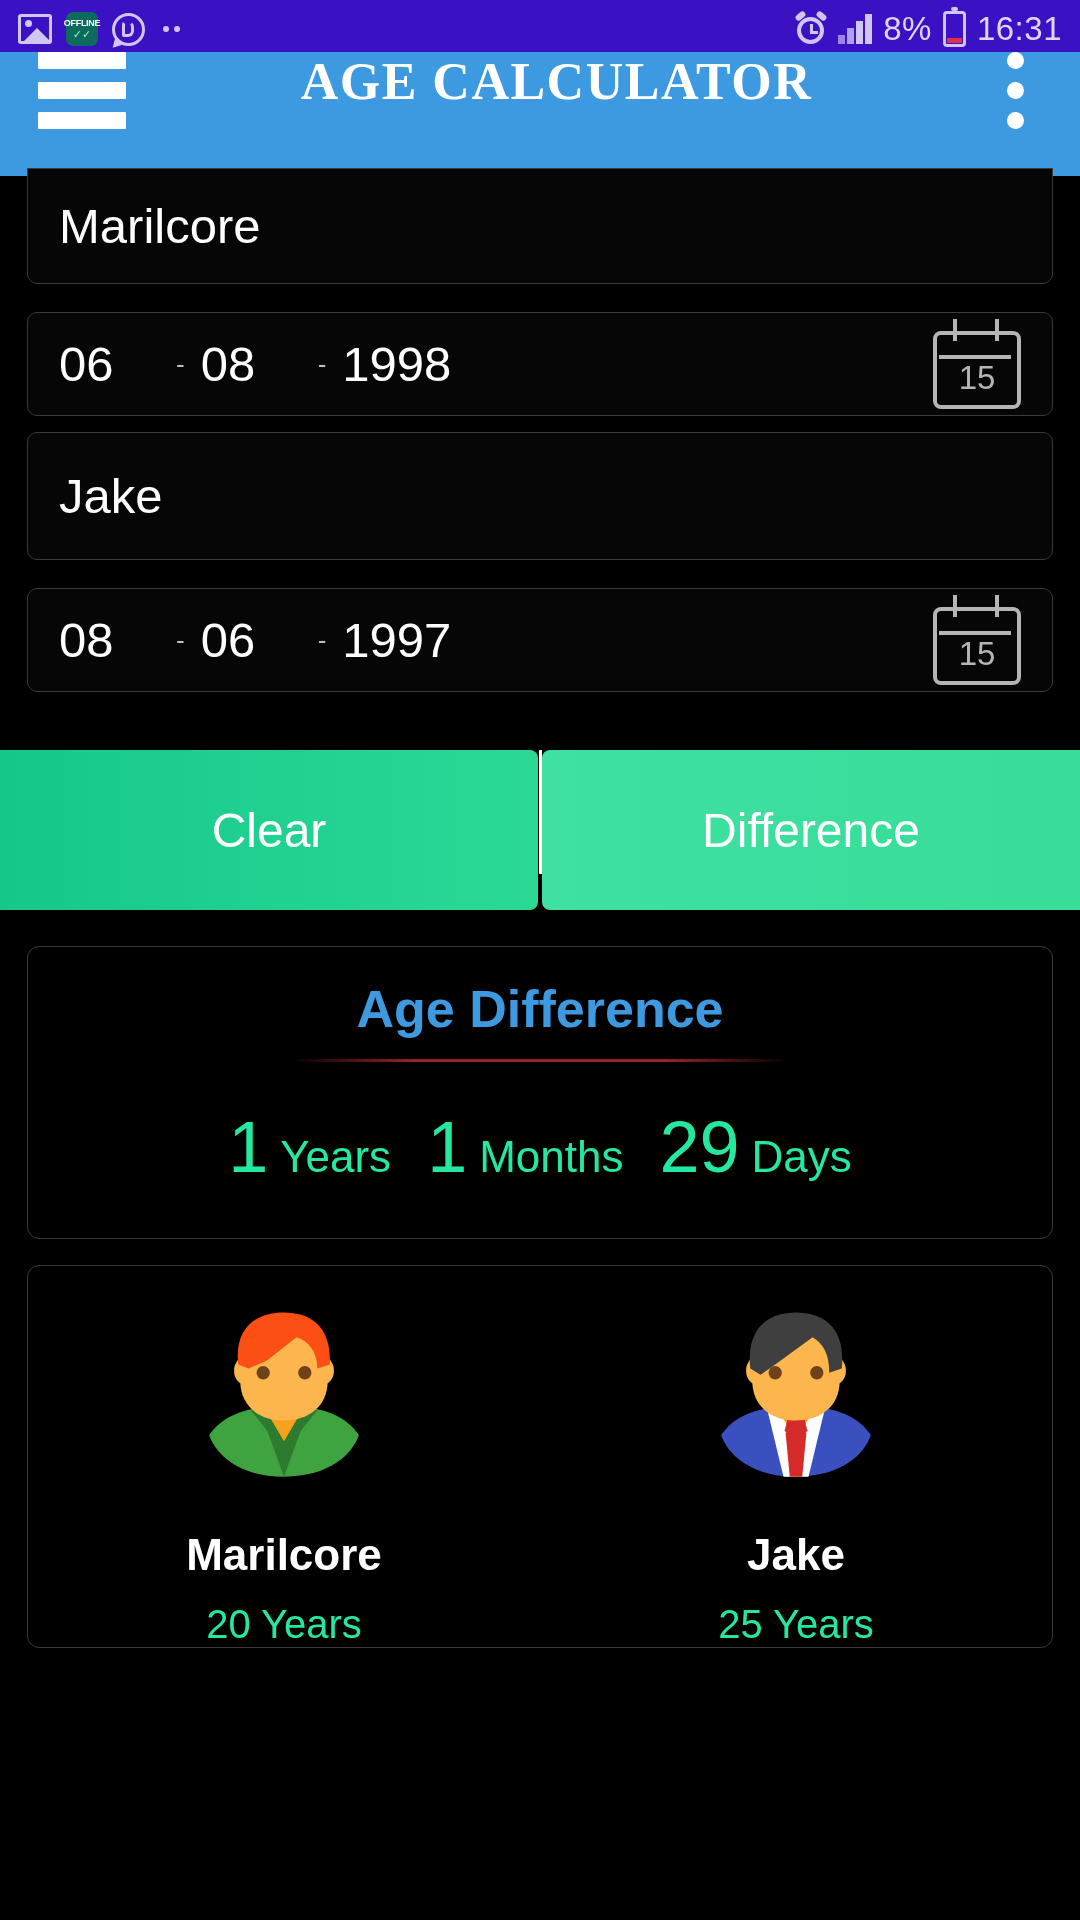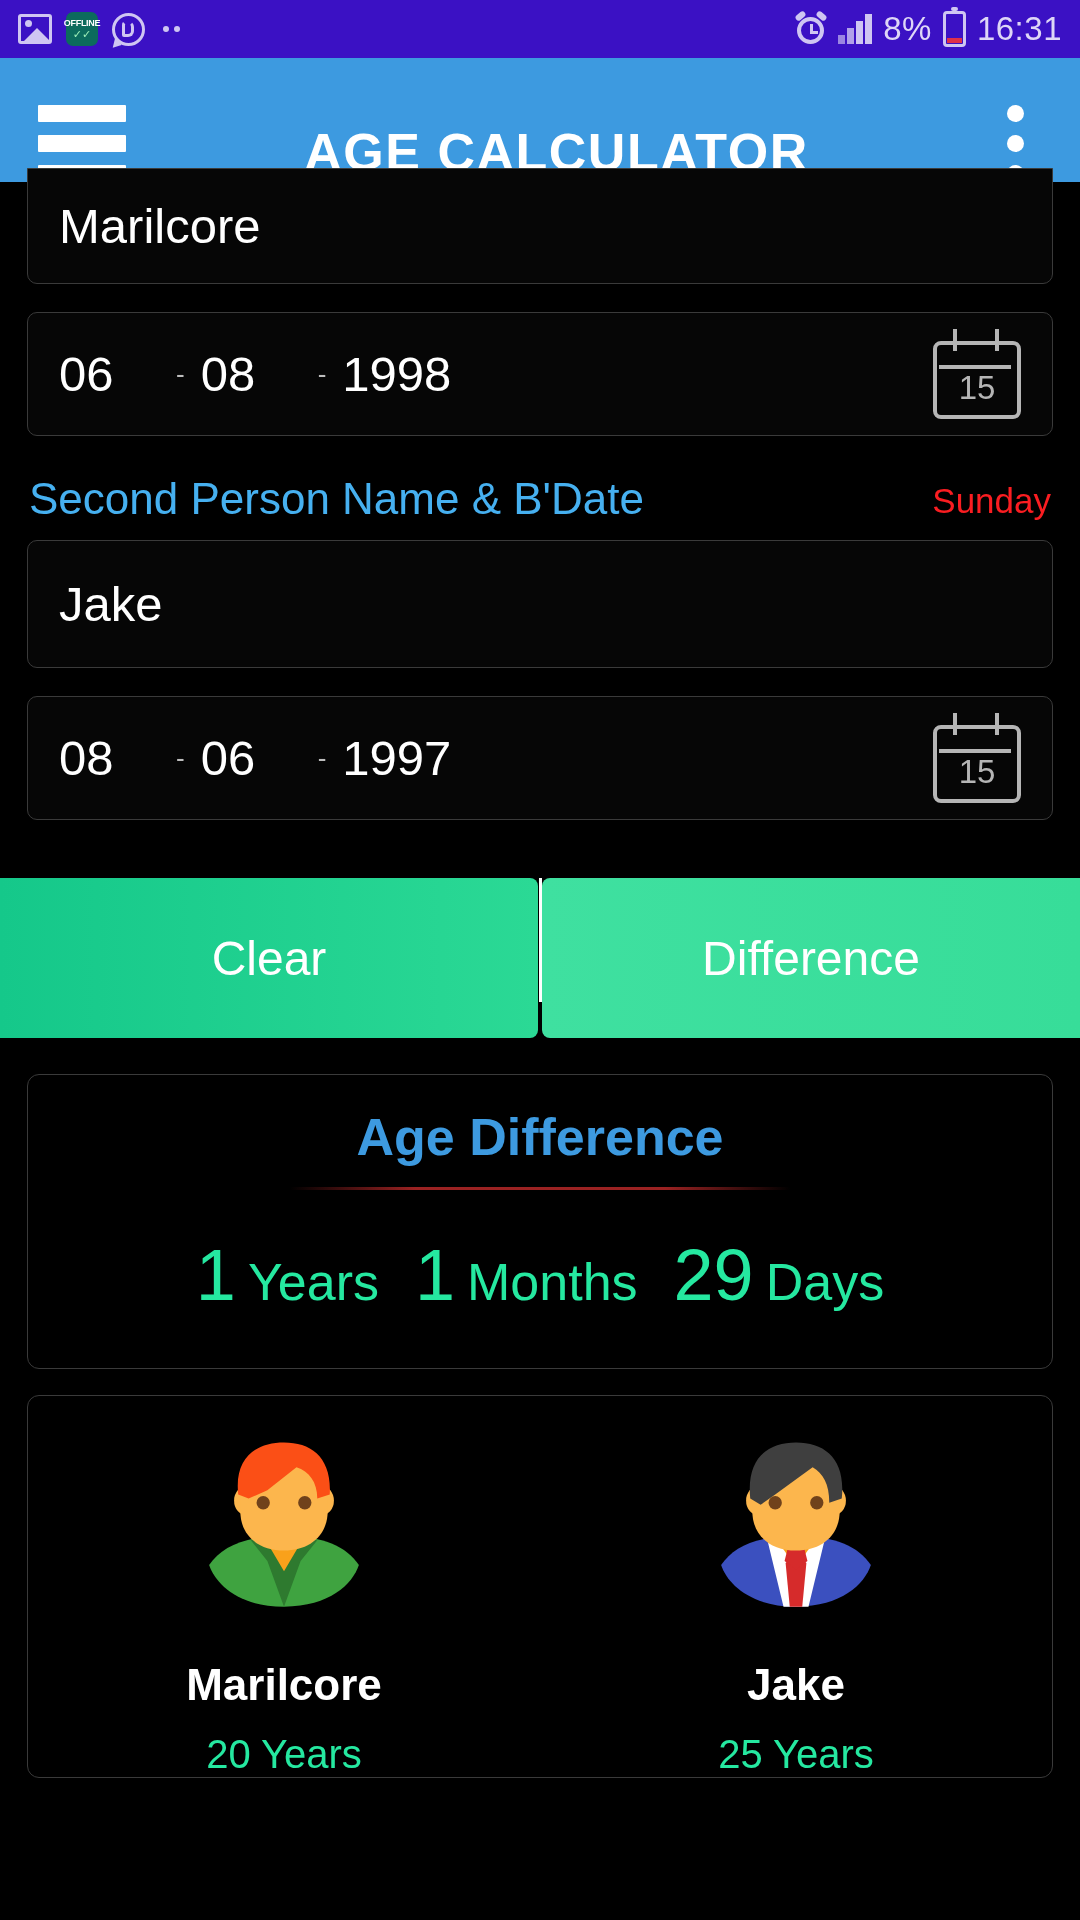--- a/index.html
+++ b/index.html
@@ -53,23 +53,23 @@
   .ic-signal i:nth-child(3){height:23px}
   .ic-signal i:nth-child(4){height:30px}
 
   .sb-text{ color:#ded6f7; font-size:33px; font-weight:500; letter-spacing:.5px;}
   .ic-battery{ width:23px;height:36px;border:3px solid #cfc6f2;border-radius:4px;position:relative;}
   .ic-battery:before{content:"";position:absolute;left:5px;top:-7px;width:7px;height:4px;background:#cfc6f2;border-radius:2px;}
   .ic-battery .lvl{position:absolute;left:1px;right:1px;bottom:1px;height:5px;background:#e0304a;}
 
   
   .appbar{
-    position:absolute; top:58px; left:0; width:1080px; height:124px;
+    position:absolute; top:52px; left:0; width:1080px; height:124px;
     background:#3d9ae0;
-    display:flex; align-items:flex-end;
+    display:flex; align-items:flex-start;font-family:Liberation Serif, serif;
   }
   .hamburger{ margin-left:38px; width:88px; display:flex; flex-direction:column; gap:13px; cursor:pointer;}
   .hamburger i{ display:block; height:17px; background:#fff; border-radius:1px;}
   .appbar-title{
     flex:1; text-align:center; color:#fff;
     font-size:52px; font-weight:bold; letter-spacing:1.5px;
     margin-left:-20px;
   }
   .overflow{ margin-right:56px; display:flex; flex-direction:column; gap:13px; cursor:pointer; align-items:center;}
   .overflow i{ width:17px;height:17px;border-radius:50%;background:#fff;display:block;}
@@ -79,21 +79,21 @@
 
   .card{
     border:1px solid #3a3a3a; border-radius:10px; background:#060606;
     margin:0 27px;
   }
   .field-name{ height:128px; display:flex; align-items:center; padding:0 31px; }
   .field-name .val{ color:#fff; font-size:49px; }
 
   .field-name.first{ height:116px; margin-top:-14px; border-top-left-radius:0; border-top-right-radius:0;}
 
-  .field-date{ height:124px; display:flex; align-items:center; padding:0 31px; justify-content:space-between; }
+  .field-date{ height:104px; display:flex; align-items:center; padding:0 31px; justify-content:space-between; }
   .dparts{ display:flex; align-items:center; }
   .dparts .num{ color:#fff; font-size:49px; display:inline-block; text-align:left;}
   .dparts .dd{ width:113px; }
   .dparts .mm{ width:113px; }
   .dparts .yyyy{ width:auto; }
   .dparts .sep{ color:#bdbdbd; font-size:26px; margin:0 16px 0 4px; }
 
   .cal{ width:88px; height:90px; position:relative; }
   .cal .body{ position:absolute; left:0; top:12px; width:88px;height:78px;border:4px solid #b5b5b5;border-radius:8px;}
   .cal .bar{ position:absolute; left:6px; top:36px; width:72px;height:4px;background:#b5b5b5;}
@@ -116,21 +116,21 @@
   .btn.left{ border-radius:0 8px 8px 0; margin-right:1px; background:linear-gradient(90deg,#15c88a,#2bd995);}
   .btn.right{ border-radius:8px 0 0 8px; background:linear-gradient(90deg,#3fe0a0,#37dd99);}
   .btn-sep{ width:3px; background:#ffffff; height:124px; }
 
   .result-card{ margin:36px 27px 0 27px; border:1px solid #3a3a3a; border-radius:12px; padding:32px 0 40px 0;}
   .result-title{ text-align:center; color:#3d9ae0; font-size:52px; font-weight:bold;}
   .result-rule{ height:3px; margin:20px auto 0 auto; width:500px;
      background:linear-gradient(90deg, rgba(120,20,20,0) 0%, #9b2222 25%, #9b2222 75%, rgba(120,20,20,0) 100%);}
   .diff-row{ display:flex; align-items:baseline; justify-content:center; margin-top:44px; }
   .diff-num{ color:#25e8a0; font-size:72px; }
-  .diff-unit{ color:#25e8a0; font-size:52px; margin:0 36px 16px 12px; }
+  .diff-unit{ color:#25e8a0; font-size:44px; margin:0 36px 16px 12px; }
   .diff-unit.last{ margin-right:0; }
 
   .people-card{ margin:26px 27px 0 27px; border:1px solid #3a3a3a; border-radius:12px; padding:36px 0 0 0; display:flex;}
   .person{ flex:1; display:flex; flex-direction:column; align-items:center;}
   .person .pname{ color:#fff; font-size:44px; font-weight:bold; margin-top:20px;}
   .person .page{ color:#25e8a0; font-size:40px; margin-top:22px;}
   .avatar{ width:208px; height:208px; }
 </style>
 </head>
 <body>
@@ -202,24 +202,20 @@
       </span>
       <span class="cal">
         <span class="r1"></span>
           <span class="r2"></span>
           <span class="body"></span>
           <span class="bar"></span>
         <span class="num">15</span>
       </span>
     </div>
 
-    <div class="section-label-row">
-      <span class="section-label">Second Person Name &amp; B'Date</span>
-      <span class="weekday">Sunday</span>
-    </div>
 
     <div class="card field-name" style="margin-top:16px;">
       <span class="val">Jake</span>
     </div>
 
     <div class="card field-date" style="margin-top:28px;">
       <span class="dparts">
         <span class="num dd">08</span>
         <span class="sep">-</span>
         <span class="num mm">06</span>

